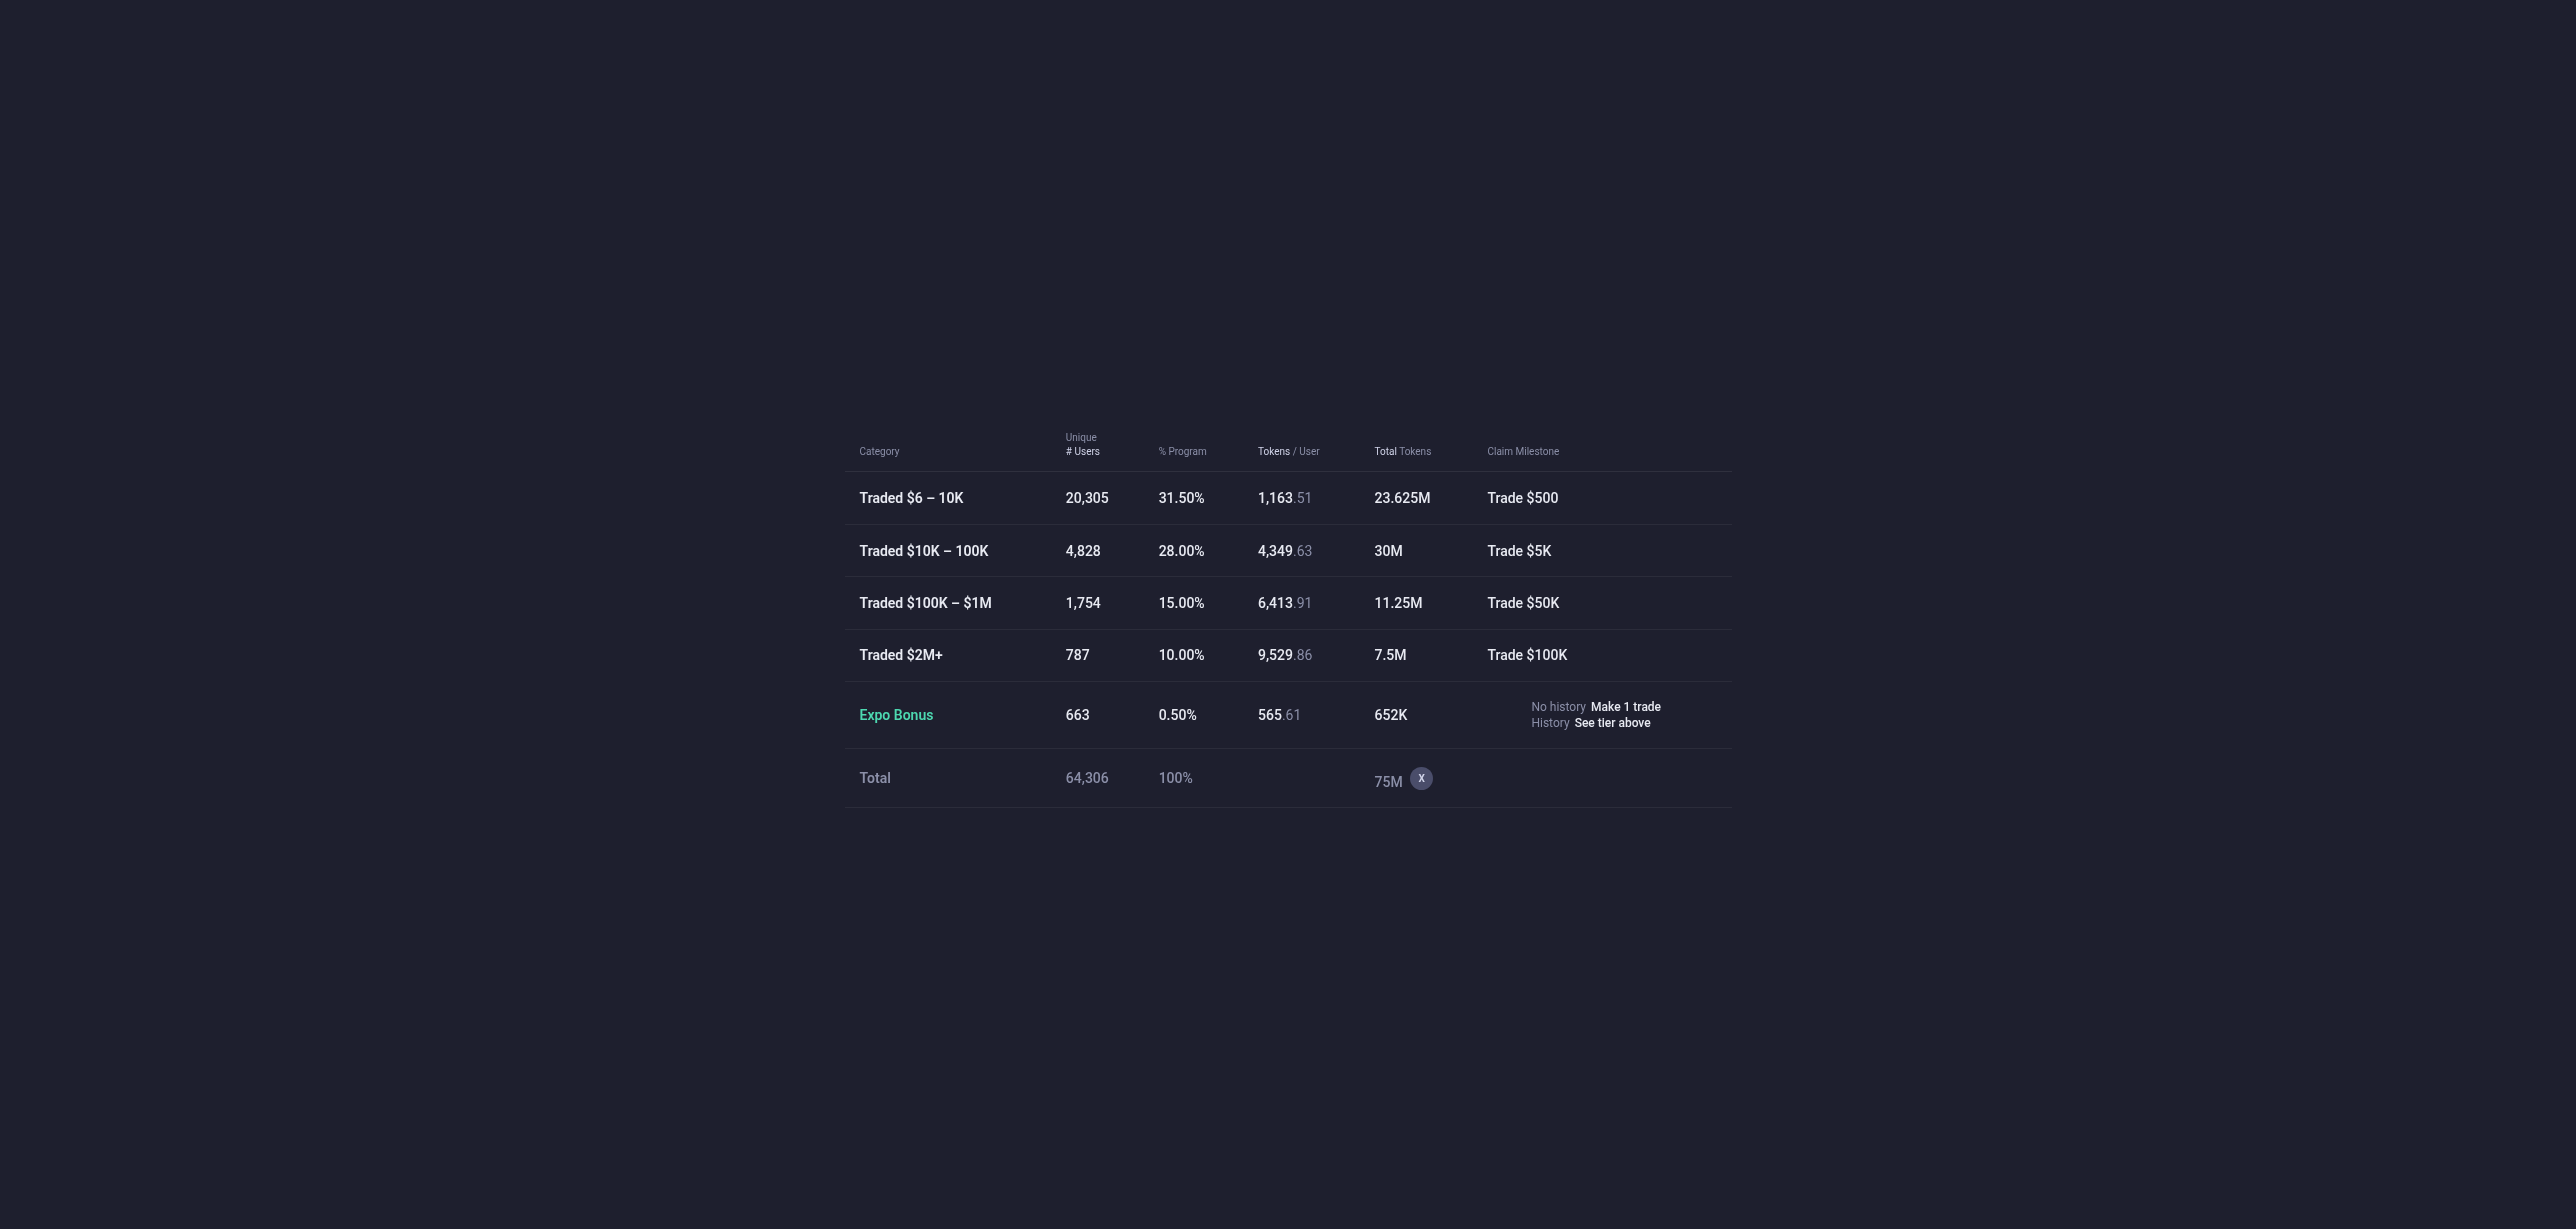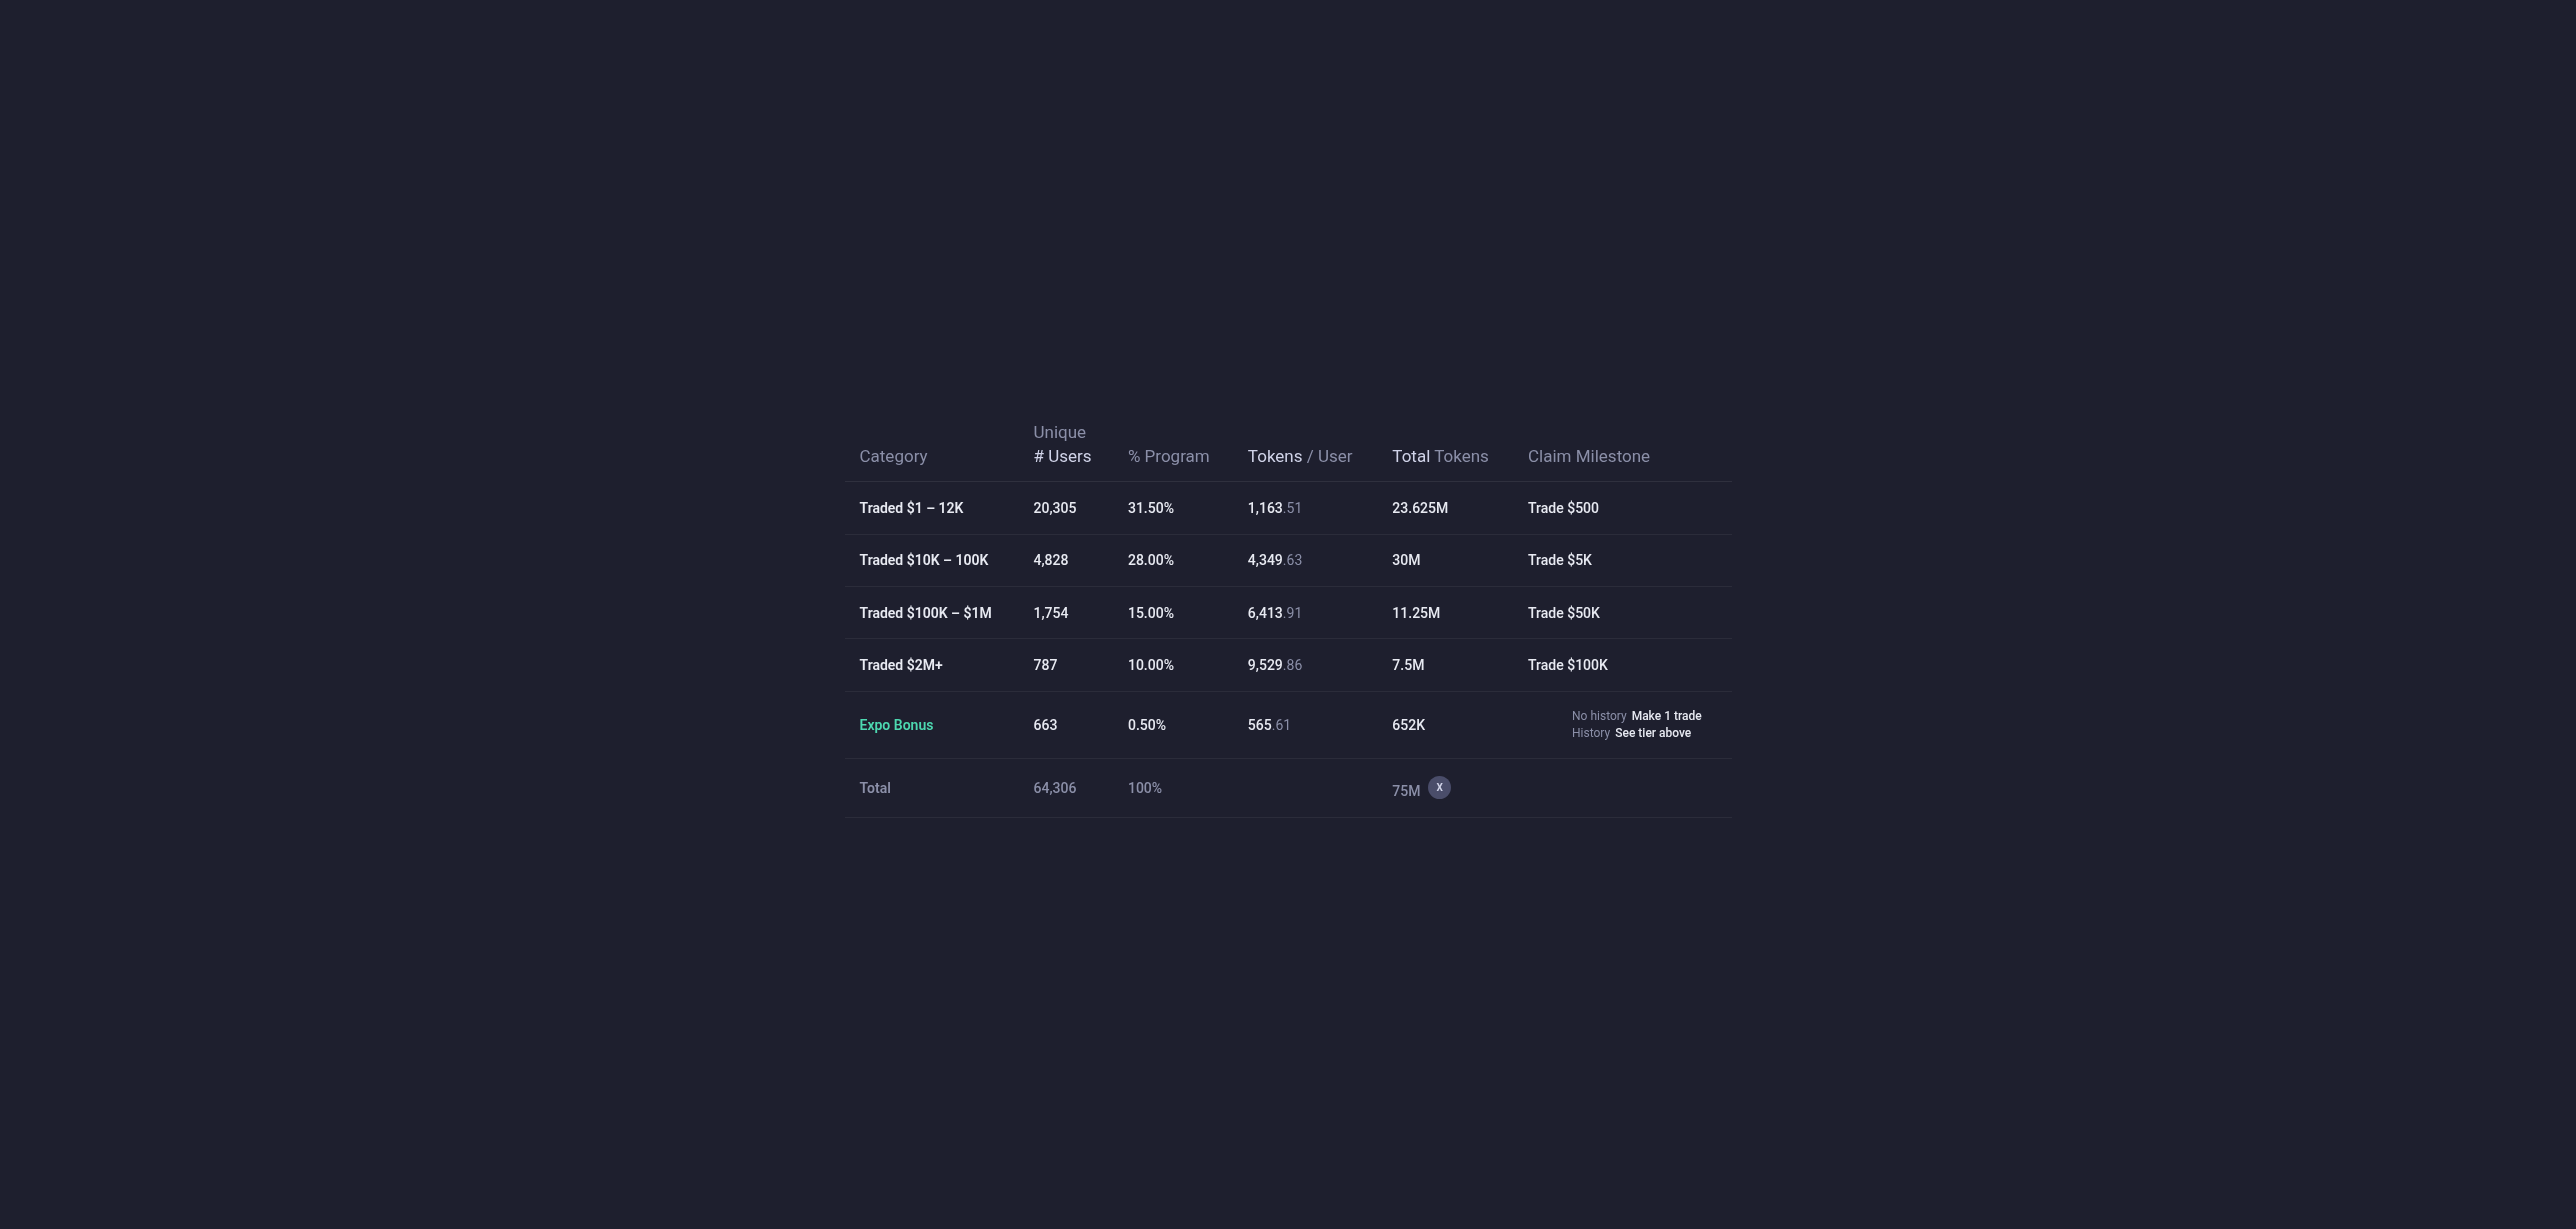--- a/index.html
+++ b/index.html
@@ -30,21 +30,21 @@
     }
 
     thead tr {
       border-bottom: 0.6px solid rgba(255,255,255,0.08);
     }
 
     thead th {
       padding: 10px 15px 12.7px 15px;
       text-align: left;
       color: #8b8fa8;
-      font-size: 17px;
+      font-size: 10px;
       font-weight: 400;
       vertical-align: bottom;
       line-height: 1.4;
     }
 
     thead th span.bold {
       font-weight: 400;
       color: #d0d3e8;
     }
 
@@ -155,21 +155,21 @@
           <span class="bold">Total</span>
           <span>Tokens</span>
         </th>
         <th>
           <span>Claim Milestone</span>
         </th>
       </tr>
     </thead>
     <tbody id="table-body">
         <tr>
-          <td class="category-col">Traded $1 – 12K</td>
+          <td class="category-col">Traded $6 – 10K</td>
           <td>20,305</td>
           <td>31.50%</td>
           <td>1,163<span class="decimal-part">.51</span></td>
           <td>23.625M</td>
           <td class="claim-milestone">Trade $500</td>
         </tr>
         <tr>
           <td class="category-col">Traded $10K – 100K</td>
           <td>4,828</td>
           <td>28.00%</td>

